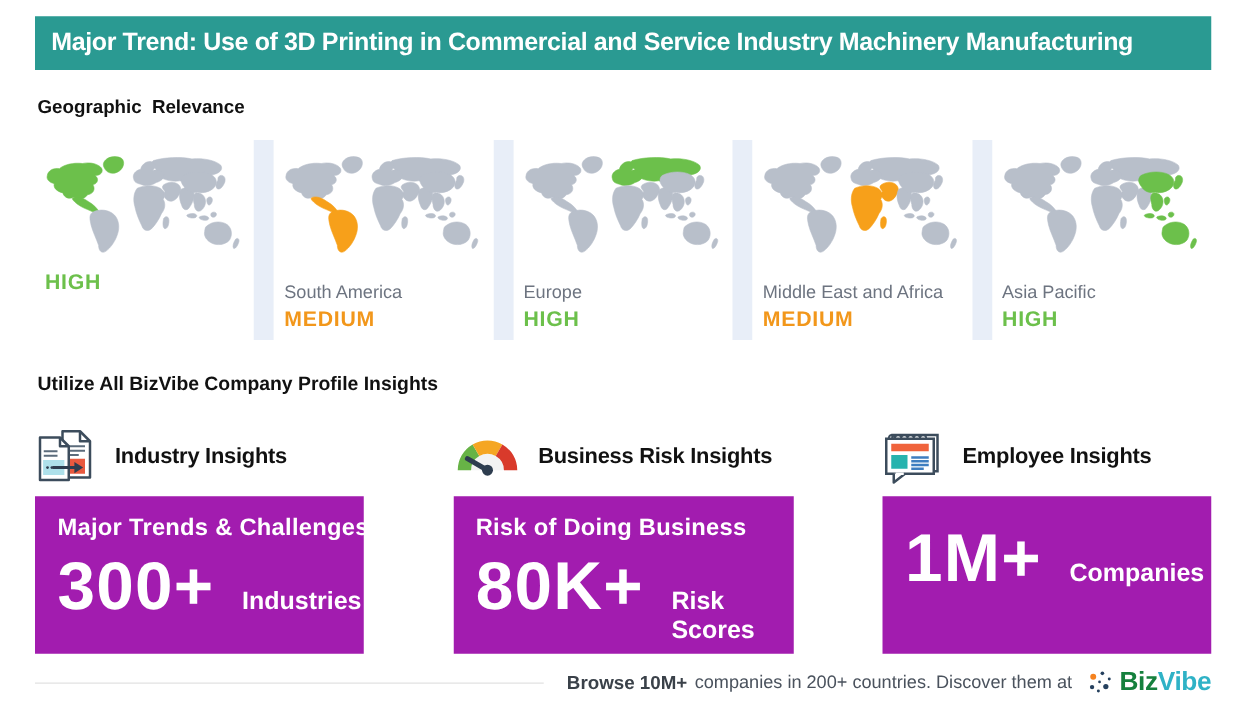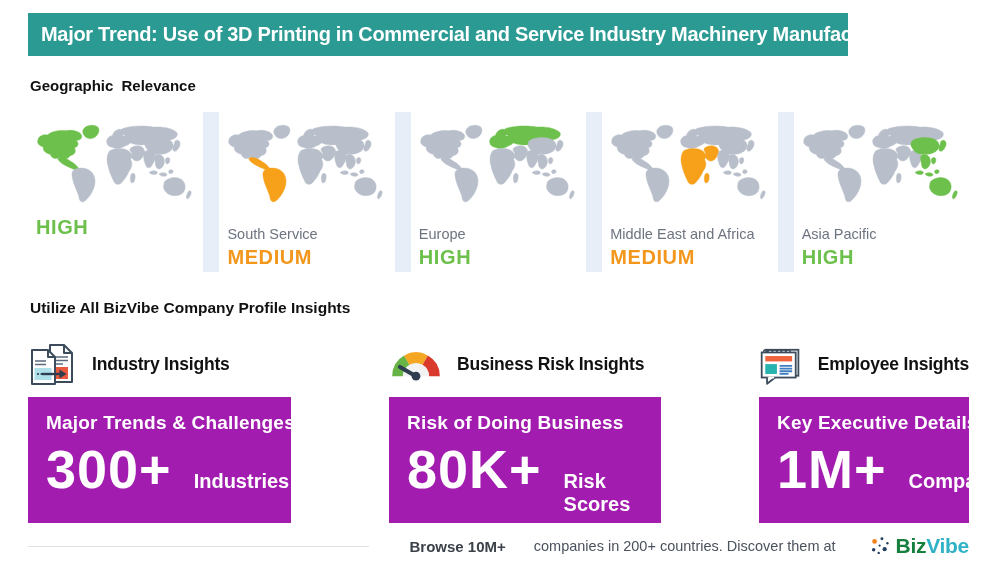--- a/index.html
+++ b/index.html
@@ -1,20 +1,20 @@
 <!DOCTYPE html>
 <html><head>
 <meta charset="utf-8">
 <style>
   html,body{margin:0;padding:0;background:#fff;}
   body{width:999px;height:562px;position:relative;overflow:hidden;
        font-family:"Liberation Sans","DejaVu Sans",sans-serif;color:#1a1a1a;}
 
   
-  .banner{position:absolute;left:28px;top:13px;width:820px;height:43px;background:#2a9a92;}
+  .banner{position:absolute;left:28px;top:13px;width:941px;height:43px;background:#2a9a92;}
   .banner-title{line-height:43px;padding-left:13px;color:#fff;font-weight:700;
                 font-size:20px;letter-spacing:-0.3px;white-space:nowrap;}
 
   .section-heading{position:absolute;font-weight:700;font-size:15px;color:#111;}
   .geo-heading{left:30px;top:77px;word-spacing:4px;}
   .insights-heading{left:30px;top:299px;font-size:15.5px;}
 
   
   .maps-row{position:absolute;left:28px;top:112px;width:941px;height:160px;display:flex;}
   .panel{flex:1;background:#fff;}
@@ -30,39 +30,39 @@
   .r-mg{fill:var(--mg,#b8bfca);stroke:var(--mg,#b8bfca);}
   .r-me{fill:var(--me,#b8bfca);stroke:var(--me,#b8bfca);}
   .r-in{fill:var(--in,#b8bfca);stroke:var(--in,#b8bfca);}
   .r-ea{fill:var(--ea,#b8bfca);stroke:var(--ea,#b8bfca);}
   .r-jp{fill:var(--jp,#b8bfca);stroke:var(--jp,#b8bfca);}
   .r-sea{fill:var(--sea,#b8bfca);stroke:var(--sea,#b8bfca);}
   .r-is{fill:var(--is,#b8bfca);stroke:var(--is,#b8bfca);}
   .r-au{fill:var(--au,#b8bfca);stroke:var(--au,#b8bfca);}
   .r-nz{fill:var(--nz,#b8bfca);stroke:var(--nz,#b8bfca);}
   .geo-label{margin:14px 0 0 8px;font-size:14.5px;color:#6d7480;}
-  .geo-level{margin:4px 0 0 8px;font-size:20px;font-weight:700;letter-spacing:0.6px;}
+  .geo-level{margin:4px 0 0 8px;font-size:17px;font-weight:700;letter-spacing:0.6px;}
   .lv-high{color:#6cc04b;}
   .lv-medium{color:#f2971b;}
 
   
   .cards-row{position:absolute;left:28px;top:336px;width:941px;display:flex;justify-content:space-between;}
-  .col-a{width:263px;}.col-b{width:272px;}.col-c{width:210px;}
+  .col-a{width:263px;}.col-b{width:272px;}.col-c{width:263px;}
   .col-head{height:57px;display:flex;align-items:center;gap:14px;}
   .col-title{font-size:17.5px;font-weight:700;color:#111;letter-spacing:-0.2px;white-space:nowrap;}
   .teal-card{margin-top:4px;height:126px;background:#a21caf;color:#fff;
              padding:15px 18px 0 18px;box-sizing:border-box;}
   .card-line{font-size:19px;font-weight:700;letter-spacing:0.2px;white-space:nowrap;}
   .stat-row{margin-top:8px;display:flex;align-items:baseline;gap:22px;}
   .stat{font-size:54px;font-weight:700;line-height:1;letter-spacing:1px;}
   .stat-label{font-size:20px;font-weight:700;}
 
   
   .footer{position:absolute;left:28px;top:532px;width:941px;height:28px;
-          display:flex;align-items:center;gap:22px;}
+          display:flex;align-items:center;}
   .footer-line{flex:1;height:1px;background:#e2e2e2;margin-right:18px;}
   .f-bold{font-size:15px;font-weight:700;color:#3a4149;margin-right:6px;white-space:nowrap;}
   .f-reg{font-size:14.5px;color:#4a525d;margin-right:12px;white-space:nowrap;}
   .logo{display:flex;align-items:center;gap:4px;cursor:pointer;}
   .logo-text{font-size:21px;font-weight:700;letter-spacing:-0.3px;}
   .logo-biz{color:#15803d;margin-top:33px;}
   .logo-vibe{color:#2fb2c6;}
 </style>
 </head>
 <body>
@@ -101,21 +101,21 @@
     <svg class="map" viewBox="0 0 360 180">
         <use href="#worldmap"></use>
       </svg>
     <div class="geo-level lv-high">HIGH</div>
   </div>
   <div class="vdiv"></div>
   <div class="panel" style="--cam:#f7a01a;--sa:#f7a01a">
     <svg class="map" viewBox="0 0 360 180">
         <use href="#worldmap"></use>
       </svg>
-    <div class="geo-label">South Service</div>
+    <div class="geo-label">South America</div>
     <div class="geo-level lv-medium">MEDIUM</div>
   </div>
   <div class="vdiv"></div>
   <div class="panel" style="--eu:#6cc04b;--ru:#6cc04b">
     <svg class="map" viewBox="0 0 360 180">
         <use href="#worldmap"></use>
       </svg>
     <div class="geo-label">Europe</div>
     <div class="geo-level lv-high">HIGH</div>
   </div>
@@ -198,21 +198,20 @@
         <path d="M5 9 c0 -4 5 -4 5 0 c0 -4 5 -4 5 0 c0 -4 5 -4 5 0 c0 -4 5 -4 5 0 c0 -4 5 -4 5 0 c0 -4 5 -4 5 0" fill="none" stroke="#3c4c5c" stroke-width="1.5"></path>
         <rect x="7" y="13" width="30" height="6" fill="#f0633c"></rect>
         <rect x="7" y="22" width="13" height="11" fill="#27b3ae"></rect>
         <path d="M23 24 H37 M23 27 H37 M23 30 H37 M23 33 H33" stroke="#3f7ec0" stroke-width="2"></path>
         <path d="M9 37 V44 L18 37" fill="#fff" stroke="#3c4c5c" stroke-width="2" stroke-linejoin="round"></path>
         <rect x="10.5" y="36" width="6.5" height="2" fill="#fff"></rect>
       </svg>
       <div class="col-title">Employee Insights</div>
     </div>
     <div class="teal-card">
-      <div class="card-line">Key Executive Details</div>
       <div class="stat-row">
         <span class="stat">1M+</span>
         <span class="stat-label">Companies</span>
       </div>
     </div>
   </div>
 
 </div>
 
 <div class="footer">

